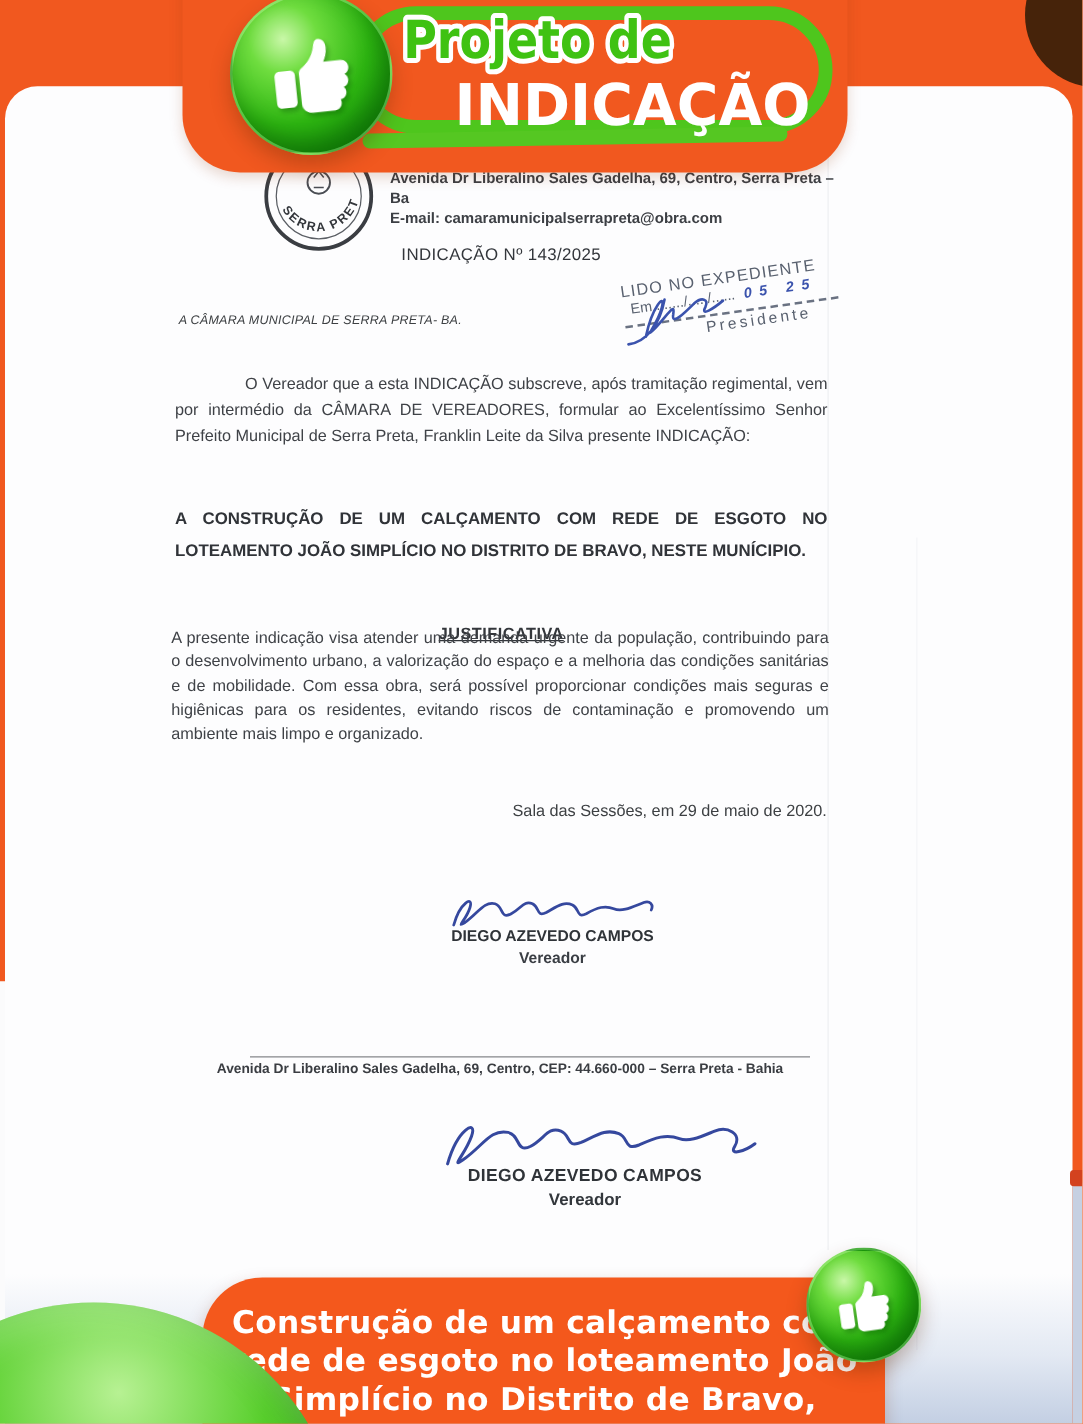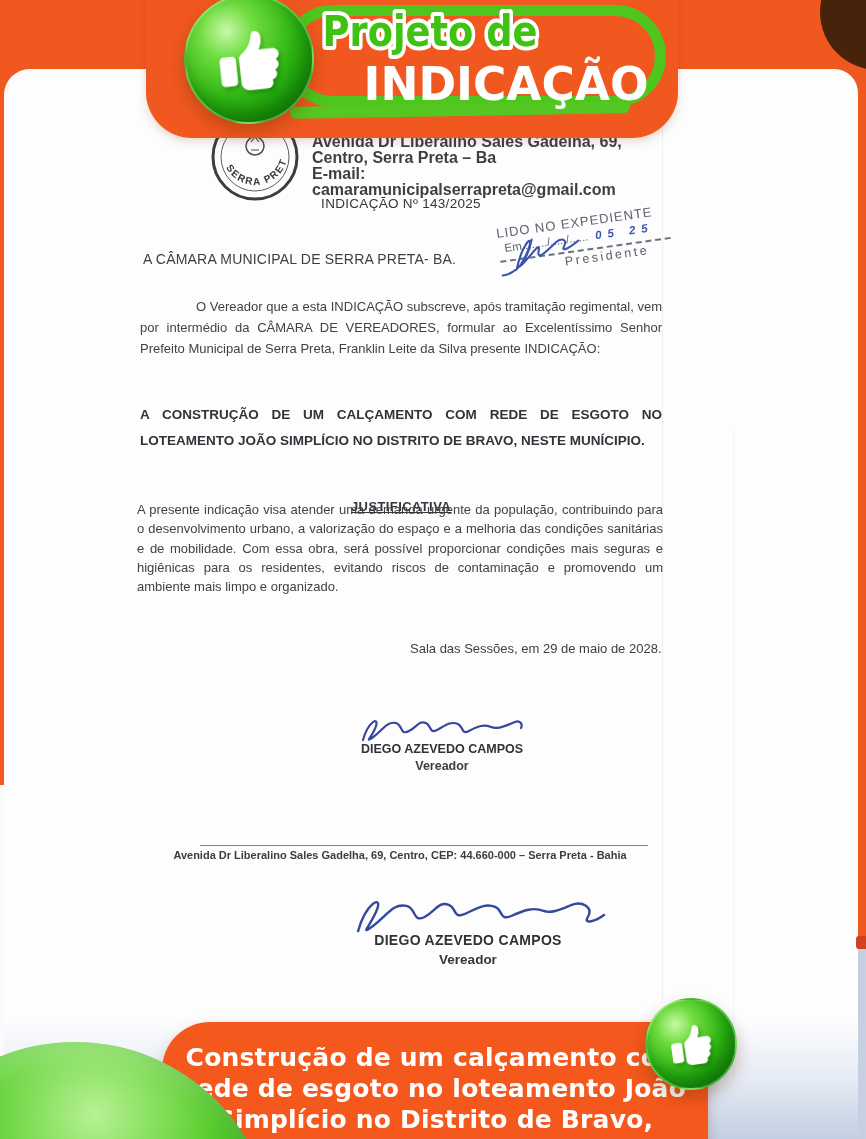--- a/index.html
+++ b/index.html
@@ -51,30 +51,30 @@
   .badge-top .thumb-svg{width:74px; height:74px; transform:rotate(-6deg);}
   .badge-bottom .thumb-svg{width:50px; height:50px; transform:rotate(-8deg);}
   .sphere-corner{
     position:absolute; left:-125px; top:1042px; width:400px; height:400px; border-radius:50%;
     background:radial-gradient(circle at 55% 18%, #b7f193 0%, #58cf2c 30%, #23a80c 62%, #0e8a03 88%);
     box-shadow:inset 10px 12px 26px rgba(255,255,255,.25), inset -12px -18px 30px rgba(0,70,0,.35);
   }
   
   .doc{position:absolute; left:0; top:0; width:100%; height:100%; color:#3d4043;}
   .seal{position:absolute; left:210px; top:112px; width:90px; height:90px;}
-  .hdr-text{position:absolute; left:312px; top:134px; width:360px; font-size:16px; font-weight:bold; color:#3c3f44; line-height:16px;}
+  .hdr-text{position:absolute; left:312px; top:134px; width:360px; font-size:12px; font-weight:bold; color:#3c3f44; line-height:16px;}
   .doc-number{position:absolute; left:140px; top:196px; width:522px; text-align:center; font-size:13.5px; font-weight:normal; color:#33363b; letter-spacing:.3px;}
   .stamp{position:absolute; left:498px; top:212px; width:200px; transform:rotate(-8deg); color:#59616f;}
   .stamp-title{font-size:13px; letter-spacing:1px; white-space:nowrap;}
   .stamp-date{font-size:11.5px; margin-top:2px; margin-left:6px; white-space:nowrap;}
   .stamp-hand{color:#3b53ad; font-style:italic; font-weight:bold; letter-spacing:6px; margin-left:4px;}
   .stamp-sig{position:absolute; left:-6px; top:10px;}
   .stamp-rule{border-top:2px dashed #6a7282; width:172px; margin-top:6px;}
   .stamp-role{font-size:12.5px; letter-spacing:2.5px; margin-left:64px; margin-top:1px;}
-  .addressee{position:absolute; left:143px; top:251px; font-size:14px; letter-spacing:.2px;}
+  .addressee{position:absolute; left:143px; top:251px; font-size:10px; letter-spacing:.2px;font-style:italic;}
   .par{position:absolute; text-align:justify; font-size:13px; color:#3f4247;}
   .intro{left:140px; top:297px; width:522px; line-height:20.8px; text-indent:56px;}
   .subject{left:140px; top:402px; width:522px; line-height:26px; font-weight:bold; font-size:13.5px; color:#303338;}
   .just-title{position:absolute; left:140px; top:499px; width:522px; text-align:center; font-size:13px; font-weight:bold; text-decoration:underline; color:#33363b; letter-spacing:.4px;}
   .just-par{left:137px; top:500px; width:526px; line-height:19.3px;}
   .date-line{position:absolute; left:410px; top:641px; font-size:13px;}
   .sig-block{position:absolute; text-align:center;}
   .sig1{left:352px; top:712px; width:180px;}
   .sig2{left:348px; top:890px; width:240px;}
   .sig-svg{display:block; margin:0 auto;}
@@ -117,21 +117,21 @@
       <circle cx="45" cy="34" r="9" fill="none" stroke="#4a4e54" stroke-width="1.5"></circle>
       <path d="M41 30 l4 -5 4 5 M41 38 h8" stroke="#4a4e54" stroke-width="1.2" fill="none"></path>
       <path id="sealArc" d="M13 48 A33 33 0 0 0 77 48" fill="none"></path>
       <text font-size="10" font-weight="bold" fill="#33363b" letter-spacing="1.5" font-family="Liberation Sans, sans-serif">
         <textPath href="#sealArc" startOffset="8">SERRA PRETA</textPath>
       </text>
     </svg>
 
     <div class="hdr-text">
       <div>Avenida Dr Liberalino Sales Gadelha, 69, Centro, Serra Preta – Ba</div>
-      <div>E-mail: camaramunicipalserrapreta@gmail.com</div>
+      <div>E-mail: camaramunicipalserrapreta@obra.com</div>
     </div>
 
     <div class="doc-number">INDICAÇÃO Nº 143/2025</div>
 
     <div class="stamp">
       <div class="stamp-title">LIDO NO EXPEDIENTE</div>
       <div class="stamp-date">
         <span>Em</span>
         <span>......./...../......</span>
         <span class="stamp-hand">05 25</span>
@@ -145,21 +145,21 @@
 
     <div class="addressee">A CÂMARA MUNICIPAL DE SERRA PRETA- BA.</div>
 
     <div class="par subject">A CONSTRUÇÃO DE UM CALÇAMENTO COM REDE DE ESGOTO NO LOTEAMENTO JOÃO SIMPLÍCIO NO DISTRITO DE BRAVO, NESTE MUNÍCIPIO.</div>
 
     <div class="par intro">O Vereador que a esta INDICAÇÃO subscreve, após tramitação regimental, vem por intermédio da CÂMARA DE VEREADORES, formular ao Excelentíssimo Senhor Prefeito Municipal de Serra Preta, Franklin Leite da Silva presente INDICAÇÃO:</div>
 
     <div class="just-title">JUSTIFICATIVA</div>
     <div class="par just-par">A presente indicação visa atender uma demanda urgente da população, contribuindo para o desenvolvimento urbano, a valorização do espaço e a melhoria das condições sanitárias e de mobilidade. Com essa obra, será possível proporcionar condições mais seguras e higiênicas para os residentes, evitando riscos de contaminação e promovendo um ambiente mais limpo e organizado.</div>
 
-    <div class="date-line">Sala das Sessões, em 29 de maio de 2028.</div>
+    <div class="date-line">Sala das Sessões, em 29 de maio de 2020.</div>
 
     <div class="sig-block sig1">
       <svg class="sig-svg" width="175" height="38" viewBox="0 0 175 38">
         <path d="M8 28 C13 10 24 4 21 14 C18 24 9 31 17 26 C28 18 32 9 41 11 C48 13 45 24 54 19 C62 15 64 8 71 11 C77 14 74 22 82 18 C91 13 96 9 103 12 C109 15 106 23 114 19 C123 14 129 12 136 15 C143 18 152 13 160 10 C165 8 168 12 166 16" fill="none" stroke="#35489e" stroke-width="2.2" stroke-linecap="round"></path>
       </svg>
       <div class="name">DIEGO AZEVEDO CAMPOS</div>
       <div class="role">Vereador</div>
     </div>
 
     <div class="footer-rule"></div>

